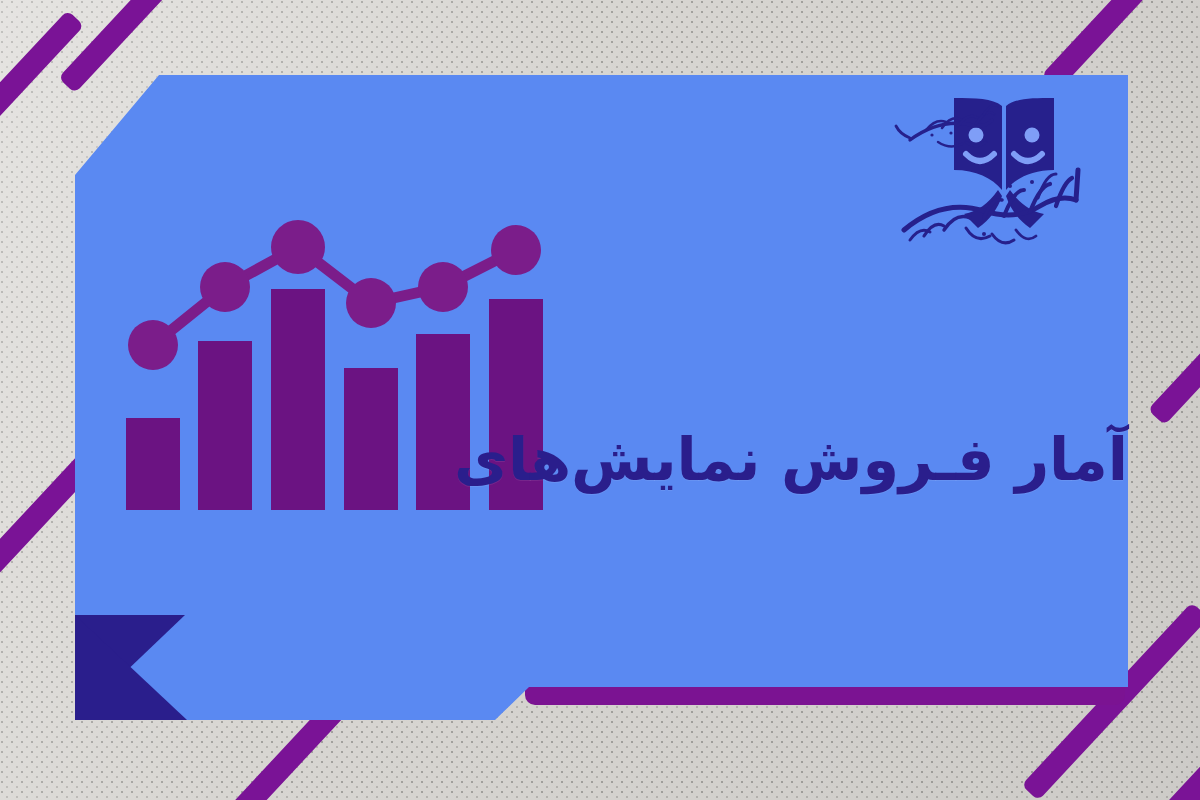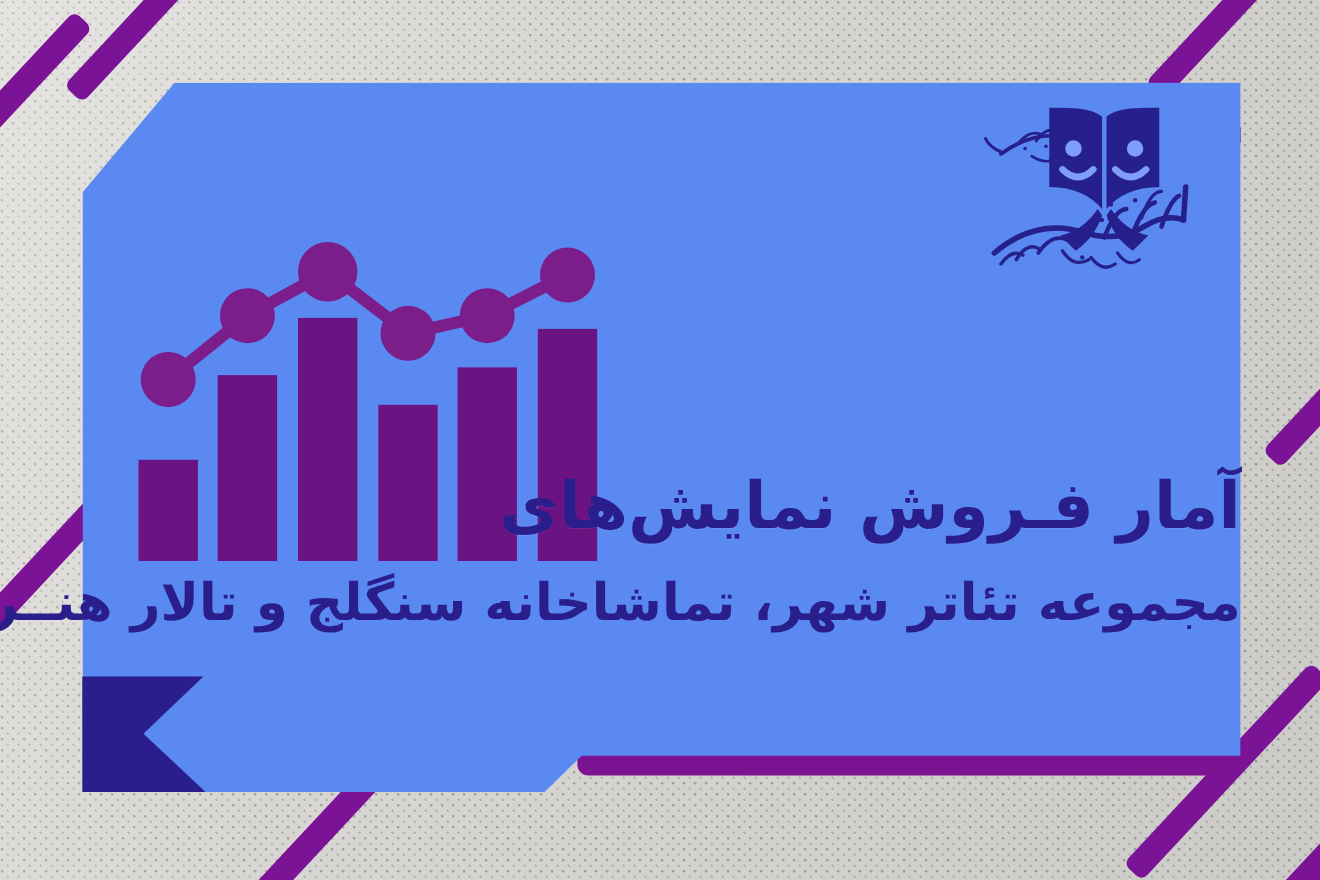--- a/index.html
+++ b/index.html
@@ -179,15 +179,14 @@
         <path d="M136 152 Q146 166 156 158" stroke-width="2.8"></path>
         <path d="M158 120 Q166 96 176 96" stroke-width="3"></path>
         <circle cx="130" cy="108" r="2" fill="#26208c" stroke="none"></circle>
         <circle cx="152" cy="104" r="2" fill="#26208c" stroke="none"></circle>
         <circle cx="104" cy="156" r="2" fill="#26208c" stroke="none"></circle>
       </g>
     </svg>
   </div>
 
   <div id="headline">آمار فـروش نمایش‌های</div>
-  <div id="subline">مجموعه تئاتر شهر، تماشاخانه سنگلج و تالار هنــر</div>
 
 </div>
 
 </body></html>

